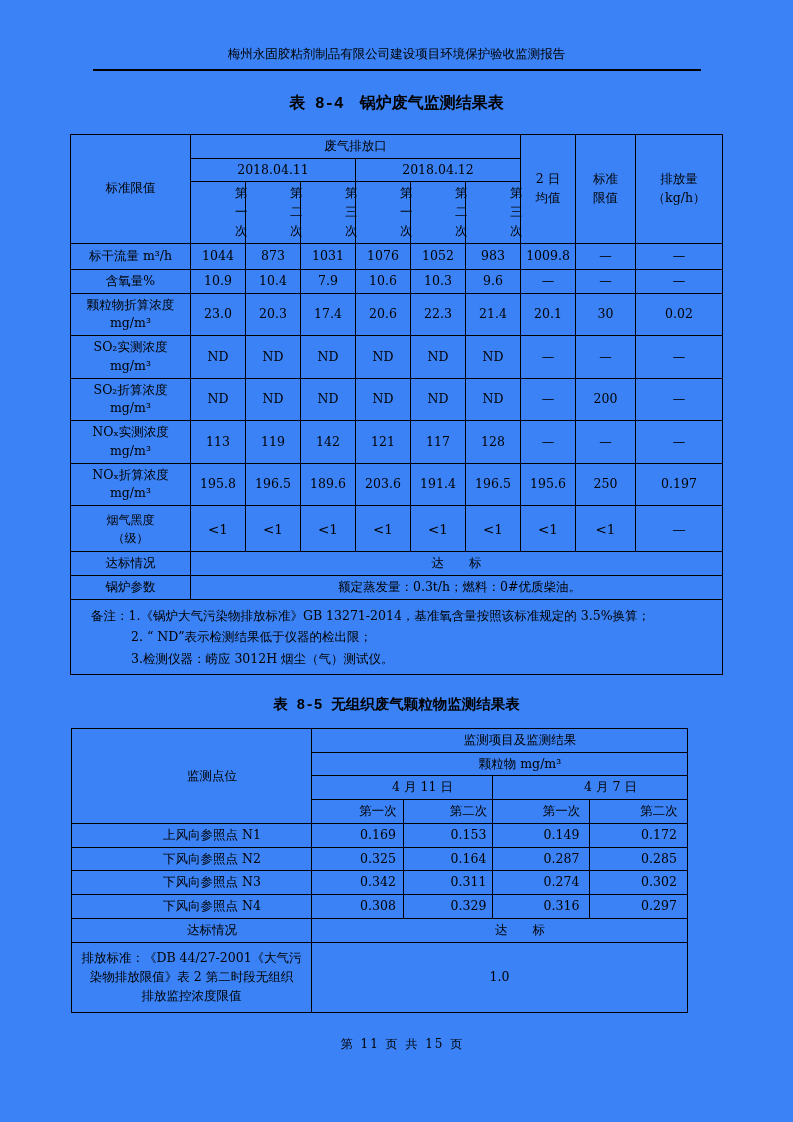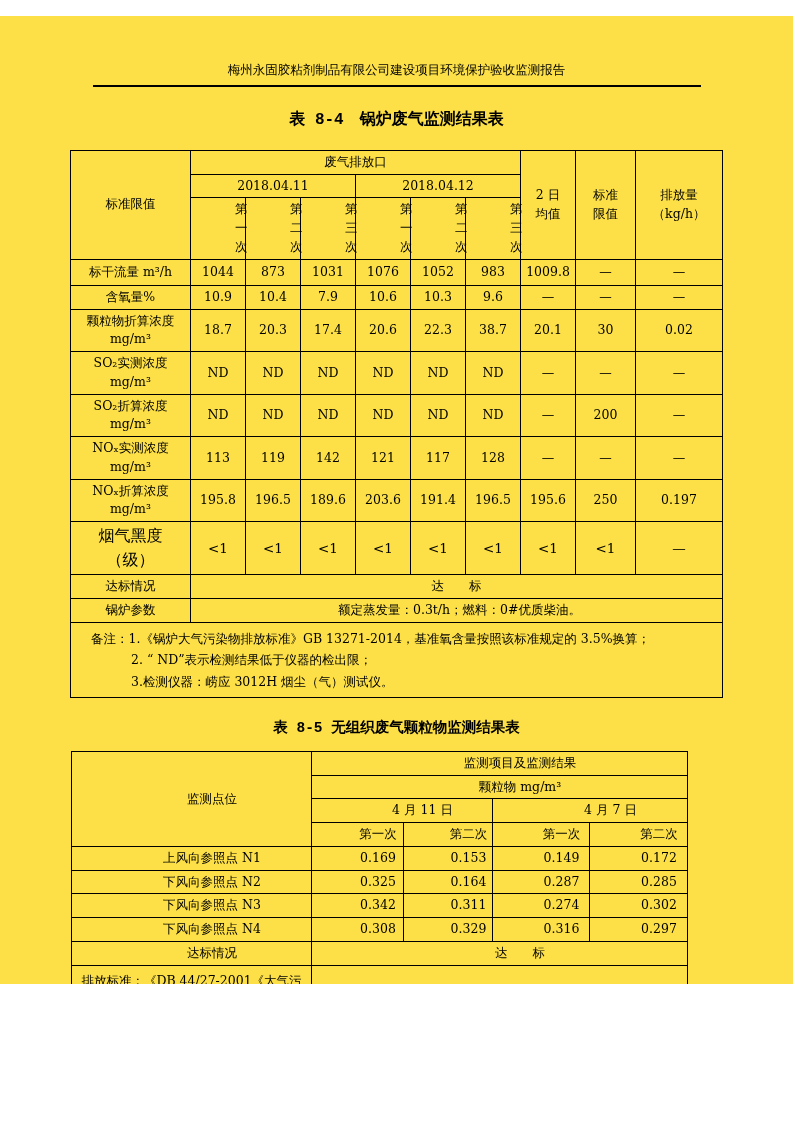--- a/index.html
+++ b/index.html
@@ -1,20 +1,20 @@
 <!DOCTYPE html>
 <html><head>
 <meta charset="utf-8">
 <style>
   * { margin:0; padding:0; box-sizing:border-box; }
   html,body { background:#ffffff; }
   .page {
-    width:793px; height:968px; position:relative; background:#fde047;
+    width:793px; height:1122px; position:relative; background:#3b82f6;
     font-family:"DejaVu Serif","Liberation Serif",serif; color:#000;
-    overflow:hidden; margin:16px auto;
+    overflow:hidden; margin:0 auto;
   }
   .doc-header-inner {
     width:608px; margin:46px auto 0; text-align:center;
     font-size:12.5px; line-height:1.35; padding-bottom:6px;
     border-bottom:2px solid #000;
   }
   .t-title {
     text-align:center; font-weight:bold;
     font-family:Liberation Mono, monospace;
   }
@@ -28,21 +28,21 @@
     font-size:12.5px; line-height:1.5; padding:2px 3px; word-wrap:break-word;
   }
   .prelines { white-space:pre-line; }
   .left { text-align:center; padding-left:9px; }
   tr.h22 > td { height:22px; }
   tr.h23 > td { height:23px;padding-left:44px; }
   tr.h24 > td { height:24px; }
   tr.h26 > td { height:26px; }
   tr.h40 > td { height:40px; }
   tr.h46 > td { height:46px; font-size:13.5px; }
-  tr.h46 > td.lbl { font-size:16px; }
+  tr.h46 > td.lbl { font-size:12px; }
   tr.h70 > td { height:70px; }
   .notes-cell { text-align:left; padding:5px 20px; line-height:1.7; }
   .note-indent { padding-left:3.2em; }
   .page-footer {
     position:absolute; top:1036px; left:0; width:100%;
     text-align:center; font-size:12px; letter-spacing:2px;padding-left:12px;
   }
 </style>
 </head>
 <body>
@@ -111,26 +111,26 @@
       <td>10.6</td>
       <td>10.3</td>
       <td>9.6</td>
       <td>—</td>
       <td>—</td>
       <td>—</td>
     </tr>
     <tr class="h40">
       <td class="prelines lbl">颗粒物折算浓度
 mg/m³</td>
-      <td>18.7</td>
+      <td>23.0</td>
       <td>20.3</td>
       <td>17.4</td>
       <td>20.6</td>
       <td>22.3</td>
-      <td>38.7</td>
+      <td>21.4</td>
       <td>20.1</td>
       <td>30</td>
       <td>0.02</td>
     </tr>
     <tr class="h40">
       <td class="prelines lbl">SO₂实测浓度
 mg/m³</td>
       <td>ND</td>
       <td>ND</td>
       <td>ND</td>

